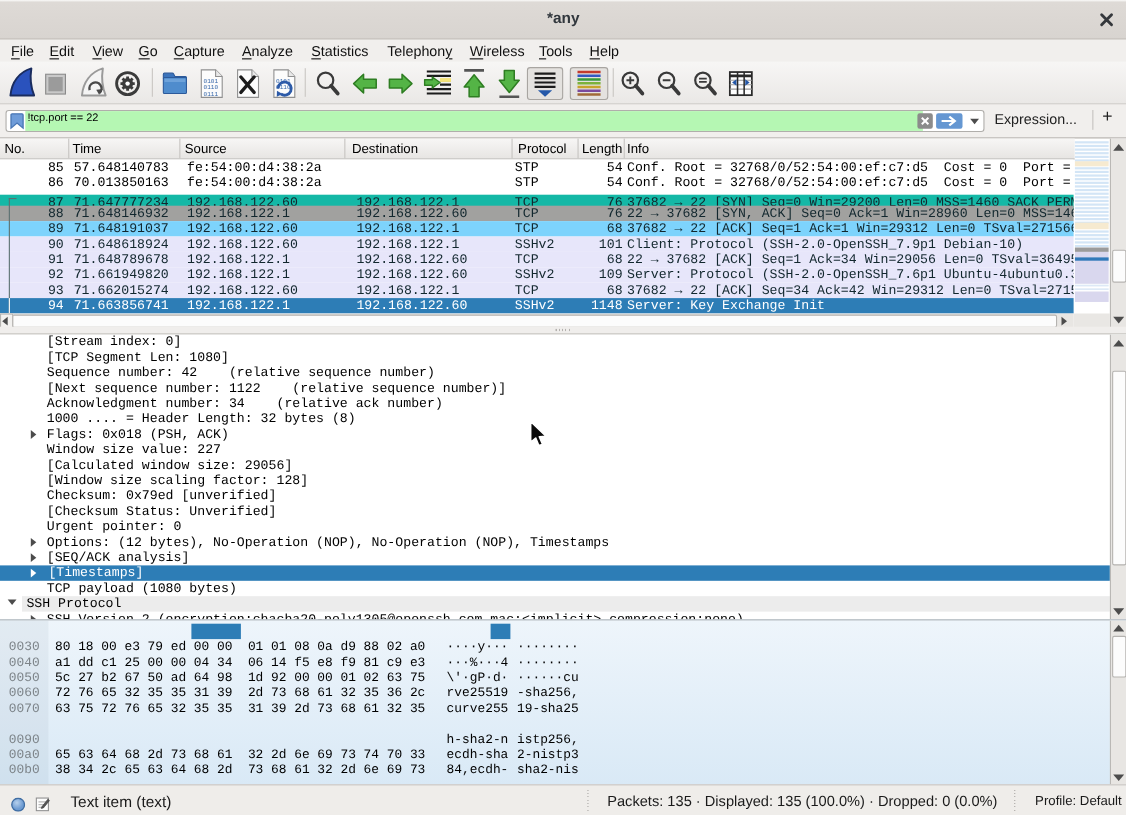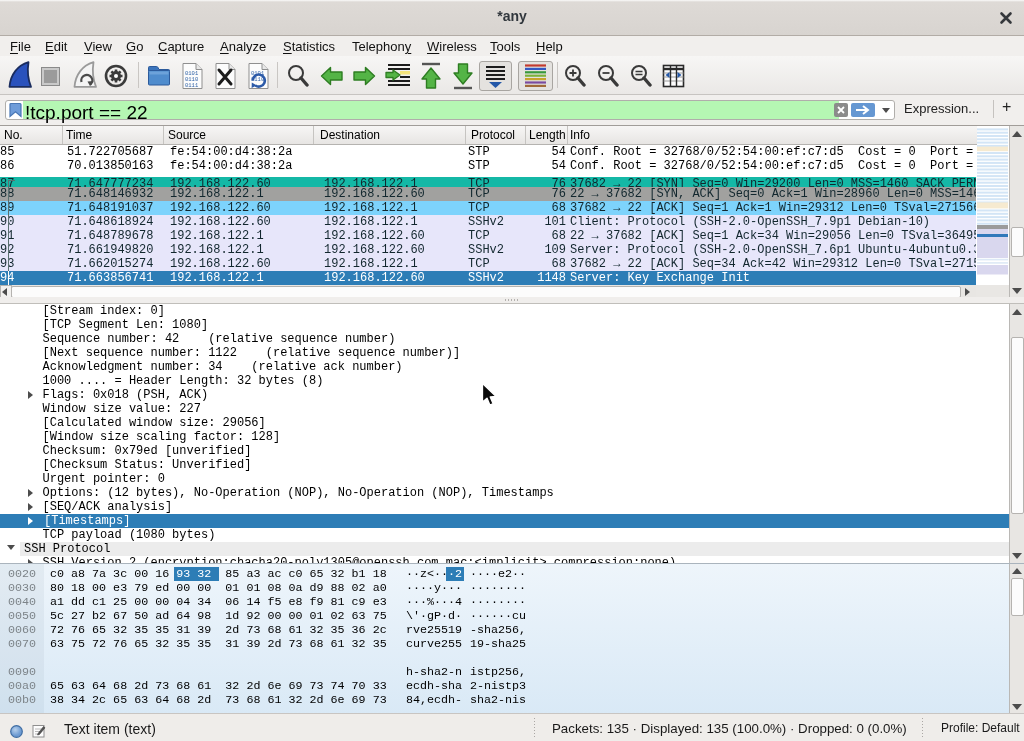--- a/index.html
+++ b/index.html
@@ -19,33 +19,33 @@
     background:linear-gradient(#f7f6f5,#eae8e6);border-bottom:1px solid #c7c4c1;}
   .tsep{position:absolute;top:6px;width:1px;height:26px;background:#c9c6c3;}
   .tbtn{position:absolute;top:5px;width:31px;height:28px;background:#e4e2df;
     border:1px solid #a8a5a1;border-radius:3px;}
   
   #filterbar{left:0;top:95px;width:1024px;height:30px;background:#f1efed;
     border-bottom:1px solid #a19d99;}
   #ffield{left:5px;top:5px;width:888px;height:18px;background:#fff;
     border:1px solid #b0aeab;border-radius:3px;}
   #fgreen{left:17px;top:0px;width:816px;height:18px;background:#b5f7b3;}
-  #ftext{left:19px;top:0.5px;font-size:19px;color:#000;font-family:"Liberation Sans",sans-serif;}
+  #ftext{left:19px;top:0.5px;font-size:10px;color:#000;font-family:"Liberation Sans",sans-serif;}
   #fx{left:828px;top:2px;width:14px;height:14px;background:#8b8b8b;border-radius:2px;}
   #fgo{left:845px;top:2px;width:24px;height:14px;background:#6597d2;border-radius:2px;}
   
   #plist{left:0;top:126px;width:1024px;height:172px;background:#fff;}
   #phead{left:0;top:0;width:977px;height:18px;
     background:linear-gradient(#f7f6f5,#e7e5e3);border-bottom:1px solid #b5b3b0;}
   #phead span{position:absolute;top:2px;font-size:12px;color:#000;}
   .hsep{position:absolute;top:0;width:1px;height:18px;background:#c6c4c1;}
   .prow{position:absolute;left:0;width:976px;height:14px;overflow:hidden;
     font-family:"Liberation Mono",monospace;font-size:12px;line-height:14px;}
   .prow > span{position:absolute;top:0;white-space:pre;}
-  .c1{left:0;width:58px;text-align:left;}
+  .c1{left:0;width:58px;text-align:right;}
   .c2{left:67px;}
   .c3{left:170px;}
   .c4{left:324px;}
   .c5{left:468px;}
   .c6{left:520px;width:46px;text-align:right;}
   .c7{left:570px;}
   
   .sbv{position:absolute;background:#e8e6e3;border-left:1px solid #bab8b5;}
   .sbthumb{position:absolute;background:#fcfcfc;border:1px solid #b5b3b0;border-radius:2px;}
   .arr{position:absolute;width:0;height:0;}
@@ -270,21 +270,21 @@
     <span style="left:570px">Info</span>
     <div class="hsep" style="left:62px"></div>
     <div class="hsep" style="left:163px"></div>
     <div class="hsep" style="left:313px"></div>
     <div class="hsep" style="left:465px"></div>
     <div class="hsep" style="left:525px"></div>
     <div class="hsep" style="left:567px"></div>
   </div>
   <div class="prow" style="top:19px;background:#fff;color:#000">
     <span class="c1">85</span>
-      <span class="c2">51.722705687</span>
+      <span class="c2">57.648140783</span>
       <span class="c3">fe:54:00:d4:38:2a</span>
       <span class="c5">STP</span>
       <span class="c6">54</span>
       <span class="c7">Conf. Root = 32768/0/52:54:00:ef:c7:d5  Cost = 0  Port = 0x8005</span>
   </div>
   <div class="prow" style="top:33px;background:#fff;color:#000">
     <span class="c1">86</span>
       <span class="c2">70.013850163</span>
       <span class="c3">fe:54:00:d4:38:2a</span>
       <span class="c5">STP</span>
@@ -459,26 +459,20 @@
 
   <div class="sbv" style="left:1009px;top:0;width:15px;height:259px"></div>
   <div class="arr" style="left:1012px;top:5px;border-left:5px solid transparent;border-right:5px solid transparent;border-bottom:6px solid #4c4c4c"></div>
   <div class="arr" style="left:1012px;top:249px;border-left:5px solid transparent;border-right:5px solid transparent;border-top:6px solid #4c4c4c"></div>
   <div class="sbthumb" style="left:1011px;top:33px;width:11px;height:175px"></div>
 </div>
 <div class="abs" id="hexpane">
   <div class="abs" style="left:0;top:0;width:44px;height:150px;background:rgba(130,150,170,0.10)"></div>
   <div class="abs" style="left:174px;top:3px;width:45px;height:14px;background:#2d7db6"></div>
   <div class="abs" style="left:446px;top:3px;width:18px;height:14px;background:#2d7db6"></div>
-  <div class="xrow" style="top:3px">
-      <span class="xoff">0020</span>
-      <span class="xhex">c0 a8 7a 3c 00 16 <span class="w">93 32</span>  85 a3 ac c0 65 32 b1 18</span>
-      <span class="xa1">··z&lt;··<span class="w">·2</span></span>
-      <span class="xa2">····e2··</span>
-    </div>
   <div class="xrow" style="top:17px">
       <span class="xoff">0030</span>
       <span class="xhex">80 18 00 e3 79 ed 00 00  01 01 08 0a d9 88 02 a0</span>
       <span class="xa1">····y···</span>
       <span class="xa2">········</span>
     </div>
   <div class="xrow" style="top:31px">
       <span class="xoff">0040</span>
       <span class="xhex">a1 dd c1 25 00 00 04 34  06 14 f5 e8 f9 81 c9 e3</span>
       <span class="xa1">···%···4</span>

